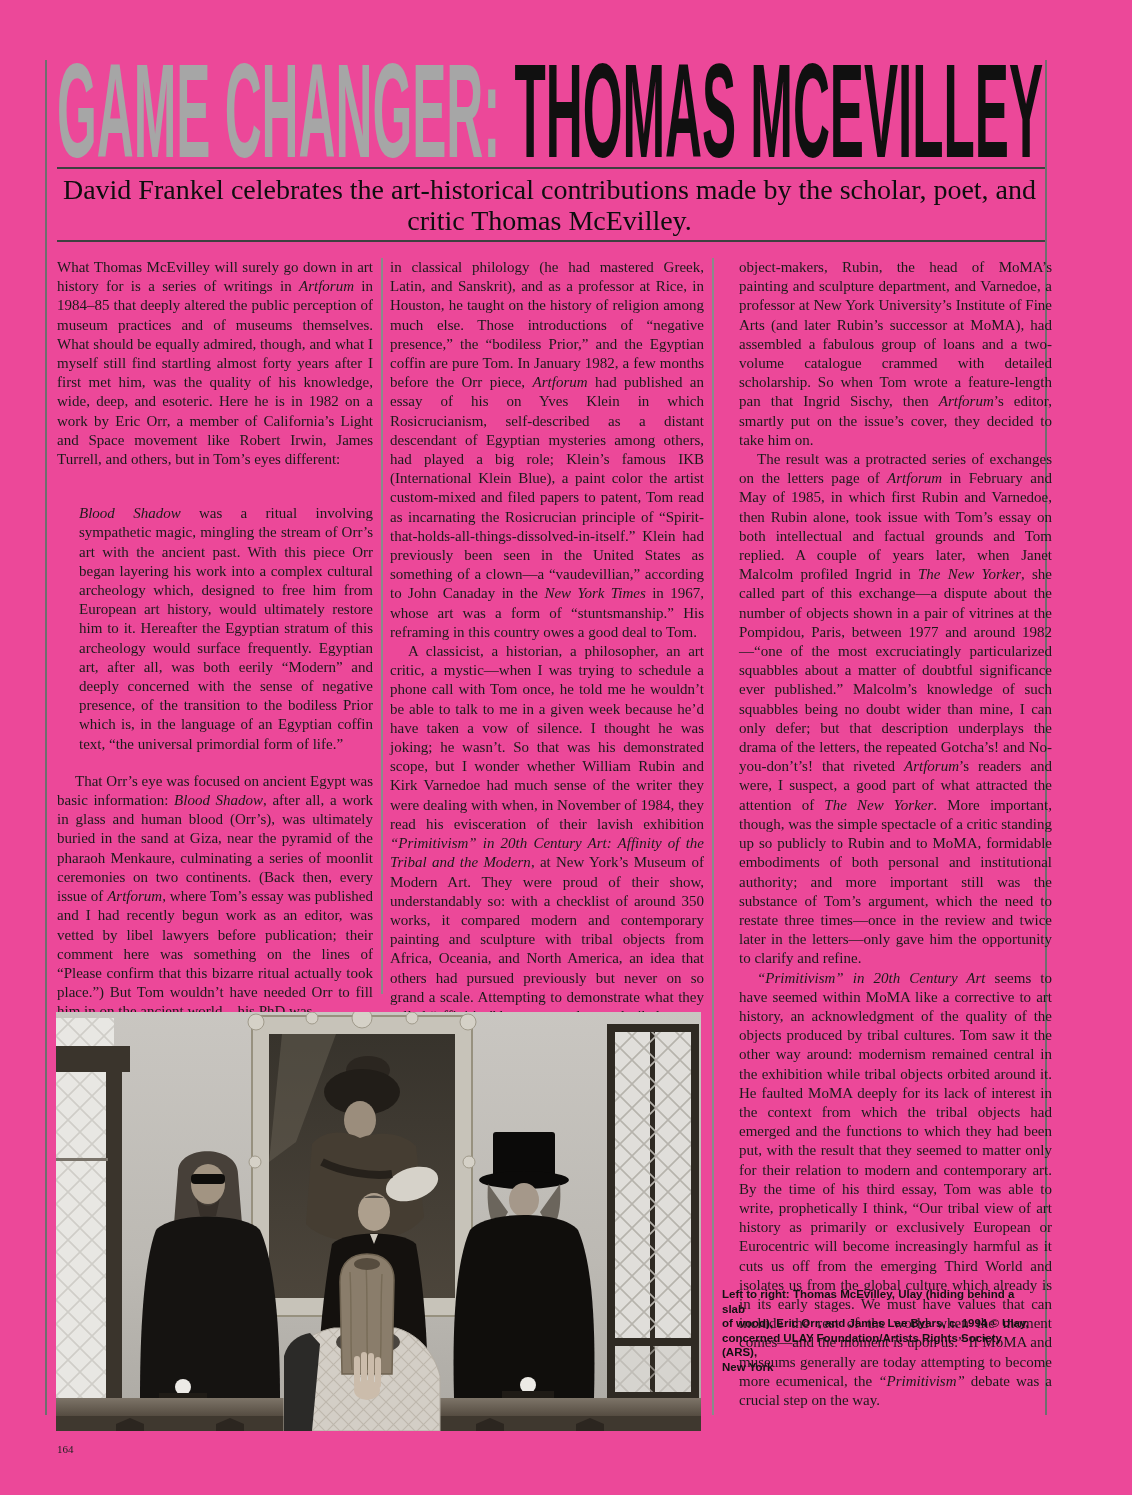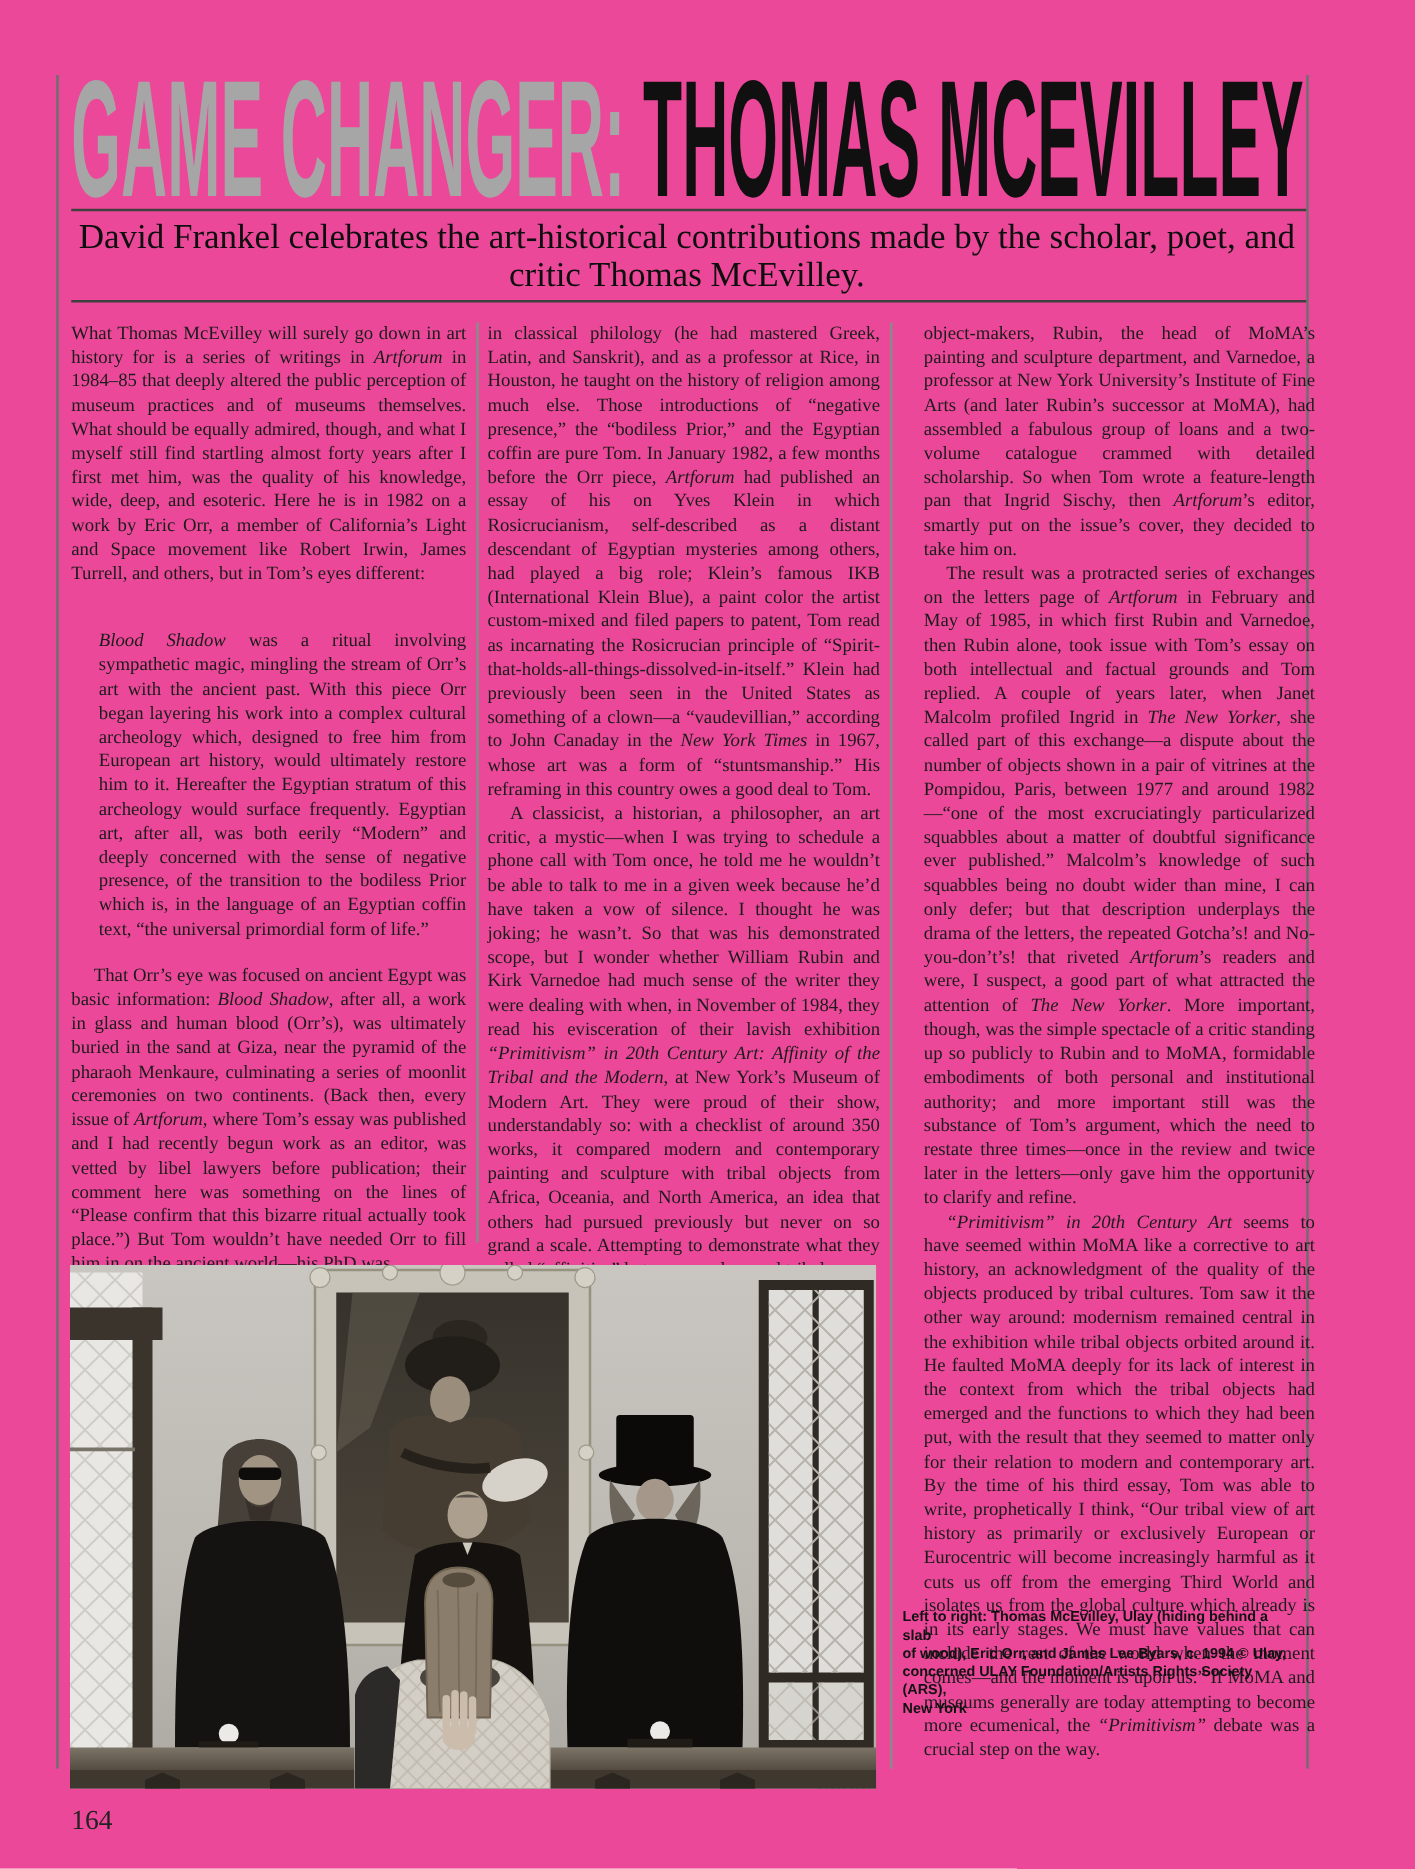--- a/index.html
+++ b/index.html
@@ -13,21 +13,21 @@
   .col{position:absolute;top:258px;font-size:15px;line-height:19.2px;text-align:justify;
        color:#1b1b1b;}
   .col p{margin:0;}
   .pind{text-indent:18px;}
   .quote{margin:35px 0 18px 22px;}
   .col i, .quote i{font-style:italic;}
   .photo{position:absolute;left:56px;top:1012px;}
   .caption{position:absolute;left:722px;top:1287px;width:316px;
            font-family:"Liberation Sans", sans-serif;font-weight:bold;
            font-size:11.5px;line-height:14.5px;color:#111;}
-  .folio{position:absolute;left:57px;top:1443px;font-size:22px;color:#222;}
+  .folio{position:absolute;left:57px;top:1443px;font-size:11px;color:#222;}
 </style>
 </head>
 <body>
 
 <div class="page">
 
   <div class="vrule" style="left:45px;top:60px;height:1355px;"></div>
   <div class="vrule" style="left:1045px;top:60px;height:1355px;"></div>
   <div class="vrule" style="left:381px;top:258px;height:736px;background:#8a8a8a;"></div>
   <div class="vrule" style="left:712px;top:258px;height:1157px;background:#8a8a8a;"></div>

